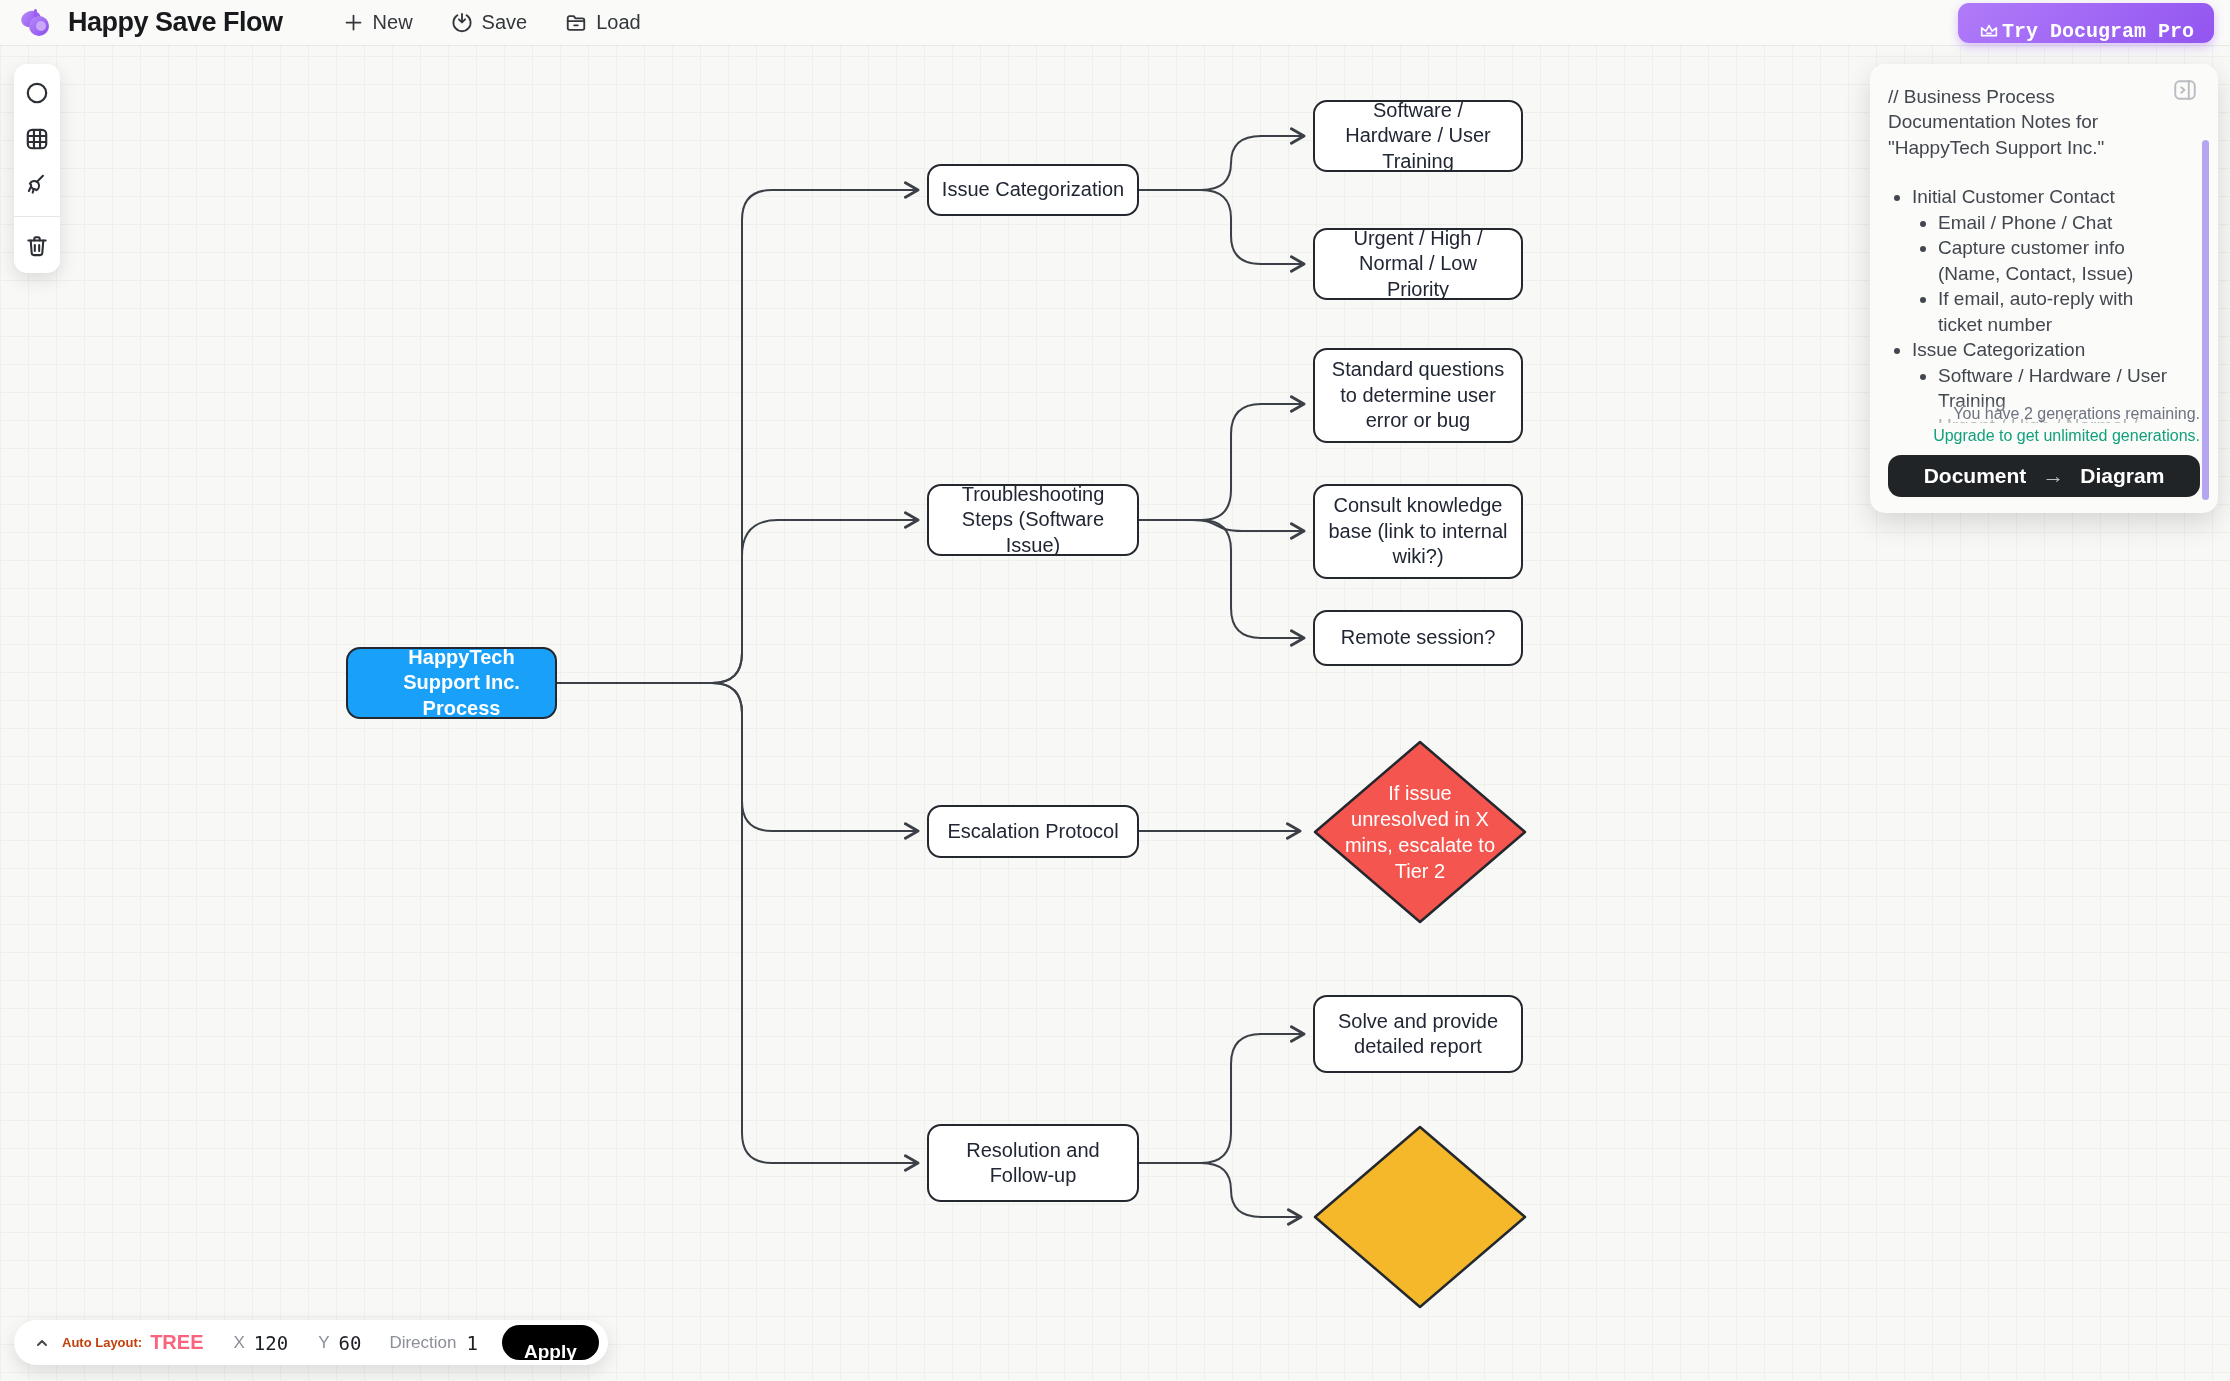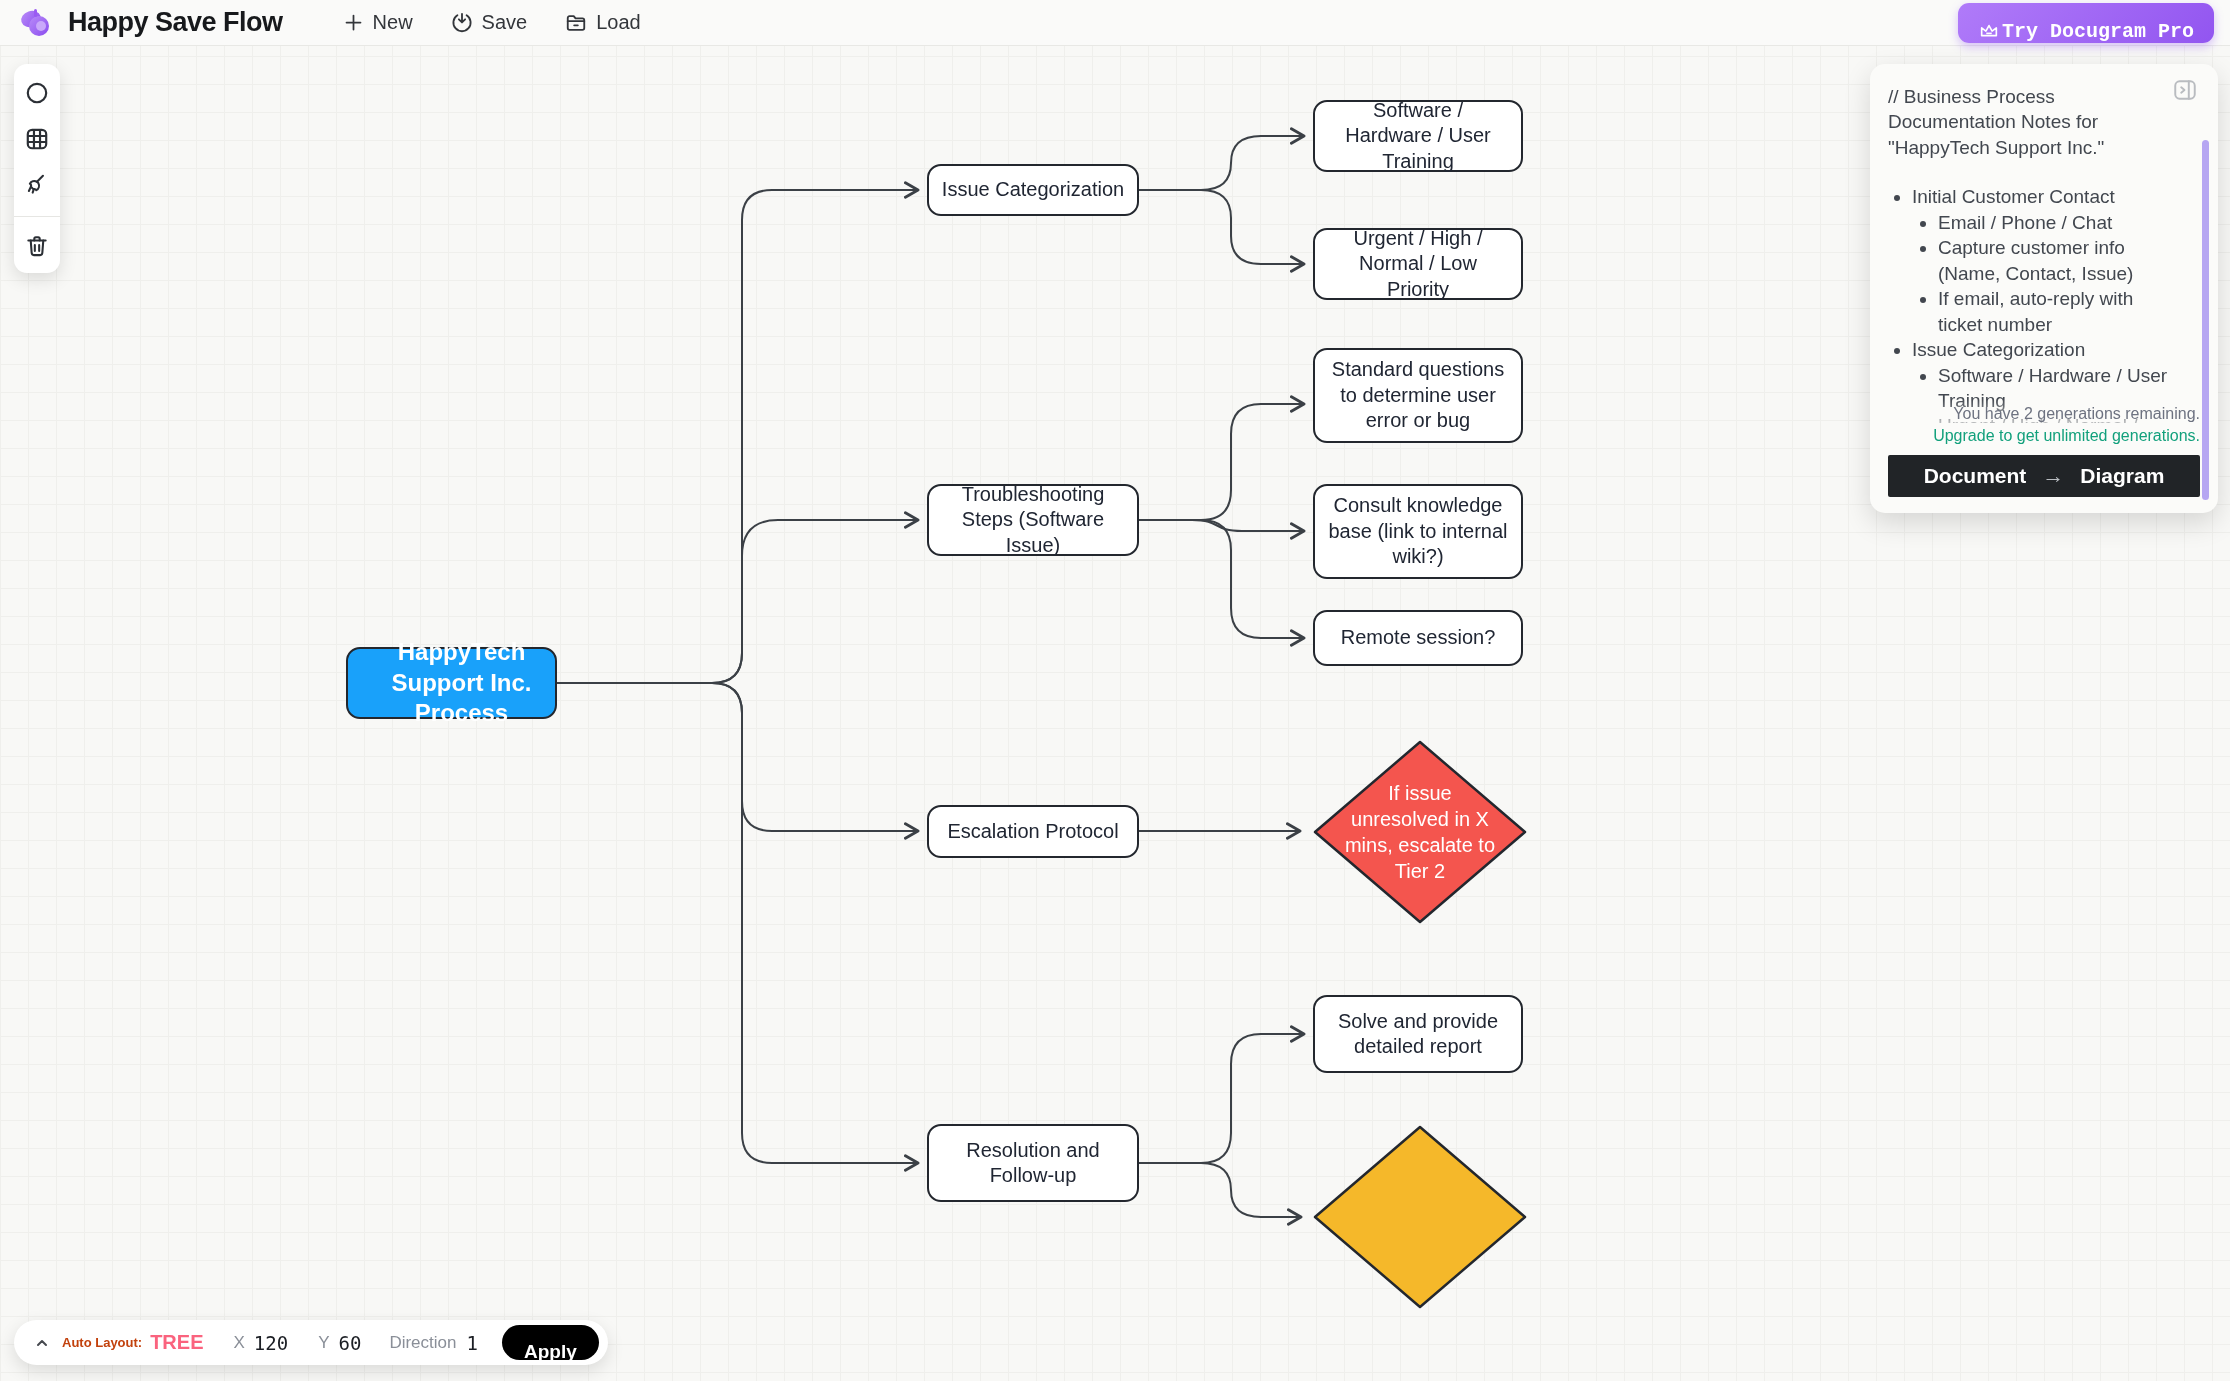--- a/index.html
+++ b/index.html
@@ -10,21 +10,21 @@
   .canvas { position:absolute; inset:0; background-color:#f8f8f6;
     background-image: linear-gradient(#efefec 1px, transparent 1px),
                       linear-gradient(90deg, #efefec 1px, transparent 1px);
     background-size:28px 28px; }
   #edge-layer { position:absolute; left:0; top:0; pointer-events:none; }
   .edge { fill:none; stroke:#3b4046; stroke-width:2; }
 
   .node { position:absolute; background:#fff; border:2.5px solid #23272e; border-radius:14px;
     display:flex; align-items:center; justify-content:center; text-align:center;
     font-size:20px; line-height:1.27; color:#202633; padding:6px 12px; }
-  .node.root { background:#19a1fa; color:#fff; font-weight:700; font-size:24px;padding-left:32px; }
+  .node.root { background:#19a1fa; color:#fff; font-weight:700; font-size:20px;padding-left:32px; }
   .node.diamond { background:transparent; border:none; padding:0; }
   .node.diamond svg { position:absolute; inset:0; }
   .node.diamond .dlabel { position:relative; z-index:1; width:74%; font-size:20px; line-height:1.3; text-align:center; }
 
   
   .topbar { position:absolute; left:0; top:0; right:0; height:46px; background:#fafaf9;
     border-bottom:1px solid #e8e8e5; display:flex; align-items:center; padding:0 16px 0 18px; z-index:30; }
   .logo { width:36px; height:38px; margin-right:14px; }
   .app-title { font-size:27px; font-weight:800; letter-spacing:-0.5px; color:#17191c; margin-right:60px; }
   .menu-btn { display:flex; align-items:center; gap:9px; font-size:20px; color:#33363b;
@@ -54,21 +54,21 @@
   .panel-scrollbar { position:absolute; top:76px; right:9px; width:7px; height:360px;
     background:#b6a6f2; border-radius:4px; }
   .notes-body { flex:1; overflow:hidden; font-size:19px; line-height:1.34; color:#42474f; padding-right:26px; }
   .notes-comment { margin-bottom:24px; }
   .notes-body ul { list-style:disc; margin-left:24px; }
   .notes-body ul ul { margin-left:26px; }
   .panel-footer { position:relative; margin-top:-24px; padding-top:6px; text-align:right;
     background:linear-gradient(180deg, rgba(251,251,249,0) 0%, #fbfbf9 38%); }
   .gen-note { font-size:16px; color:#6d7280; margin-bottom:4px; }
   .upgrade-link { font-size:16px; color:#12a07c; text-decoration:none; display:inline-block; margin-bottom:10px; }
-  .doc-btn { width:100%; height:42px; border:none; border-radius:2px; background:#212427; cursor:pointer;
+  .doc-btn { width:100%; height:42px; border:none; border-radius:13px; background:#212427; cursor:pointer;
     display:flex; align-items:center; justify-content:center; gap:16px; color:#fff;
     font-size:21px; font-weight:700; font-family:inherit; }
   .doc-btn .arrow { color:#b9bdc2; font-weight:400; font-size:22px; }
 
   
   .layout-bar { position:absolute; left:14px; bottom:16px; height:45px; background:#fff; border-radius:23px;
     box-shadow:0 6px 18px rgba(0,0,0,.12); display:flex; align-items:center; padding:0 9px 0 20px; z-index:20; }
   .collapse-btn { background:none; border:none; cursor:pointer; display:flex; align-items:center; margin-right:12px; }
   .layout-label { font-size:13px; font-weight:700; color:#c2410c; }
   .layout-mode { font-size:20px; font-weight:800; color:#fa637e; margin-left:8px; }

